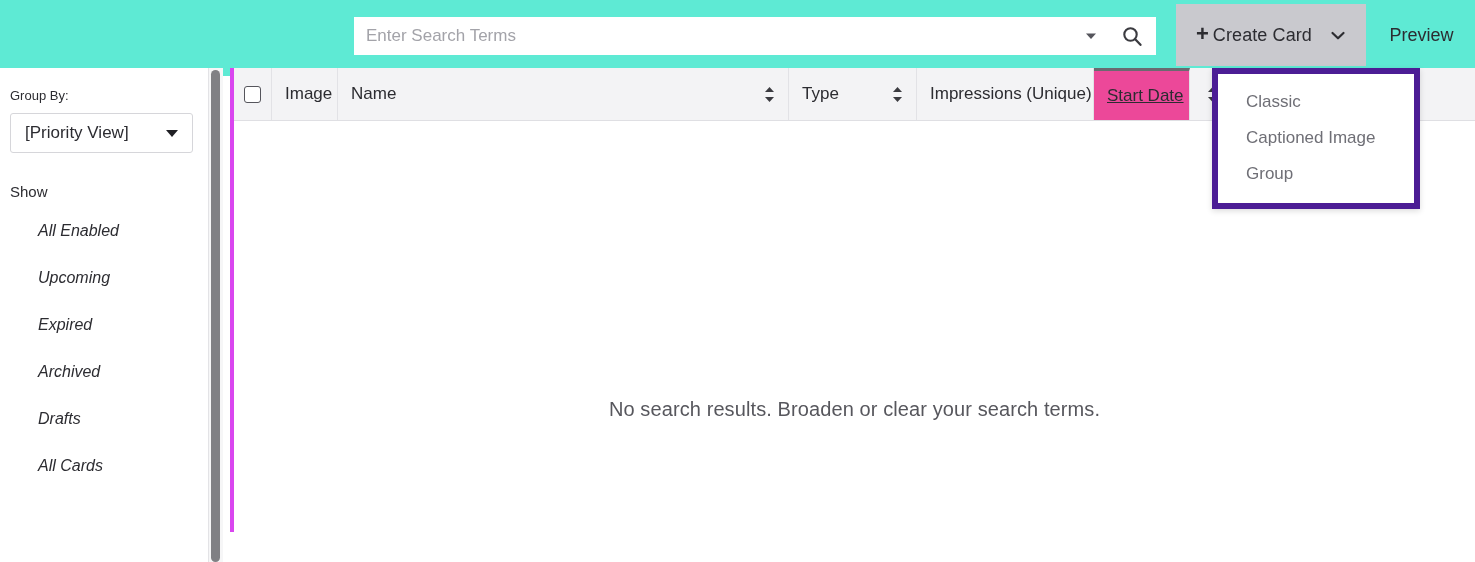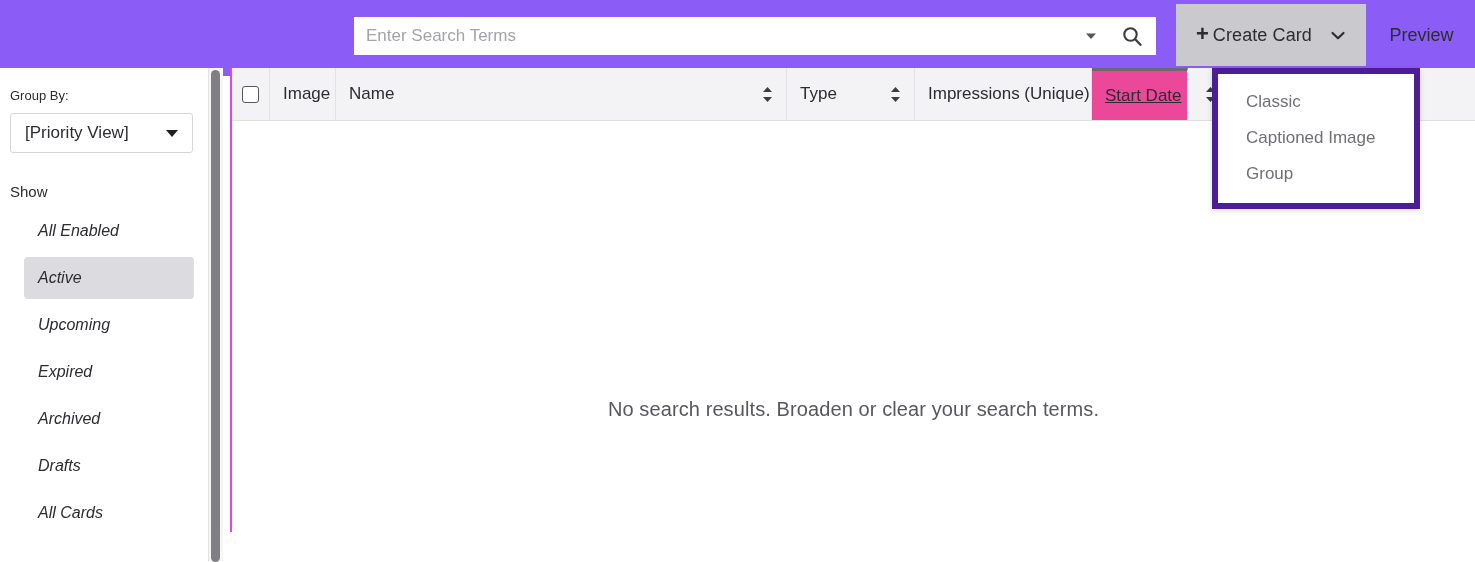--- a/index.html
+++ b/index.html
@@ -19,21 +19,21 @@
     height: 562px;
     background: #ffffff;
   }
 
   
   .topbar {
     position: absolute;
     left: 0; top: 0;
     width: 1475px;
     height: 76px;
-    background: #8b5cf6;
+    background: #5eead4;
     display: flex;
     align-items: flex-start;
   }
 
   .search-wrap {
     position: absolute;
     left: 354px;
     top: 17px;
     width: 802px;
     height: 38px;
@@ -218,21 +218,21 @@
   }
 
   
   .content {
     position: absolute;
     left: 230px;
     top: 68px;
     width: 1245px;
     height: 464px;
     background: #ffffff;
-    border-left: 2px solid #d946ef;
+    border-left: 4px solid #d946ef;
   }
 
   .table-head {
     position: relative;
     display: flex;
     height: 53px;
     background: #f3f3f5;
     border-bottom: 1px solid #dfdfe3;
   }
   .th {
@@ -343,23 +343,20 @@
         </svg>
       </span>
     </div>
 
     <div class="show-label">Show</div>
 
     <div class="nav-list">
       <div class="nav-item">
         <span>All Enabled</span>
       </div>
-      <div class="nav-item selected">
-        <span>Active</span>
-      </div>
       <div class="nav-item">
         <span>Upcoming</span>
       </div>
       <div class="nav-item">
         <span>Expired</span>
       </div>
       <div class="nav-item">
         <span>Archived</span>
       </div>
       <div class="nav-item">

